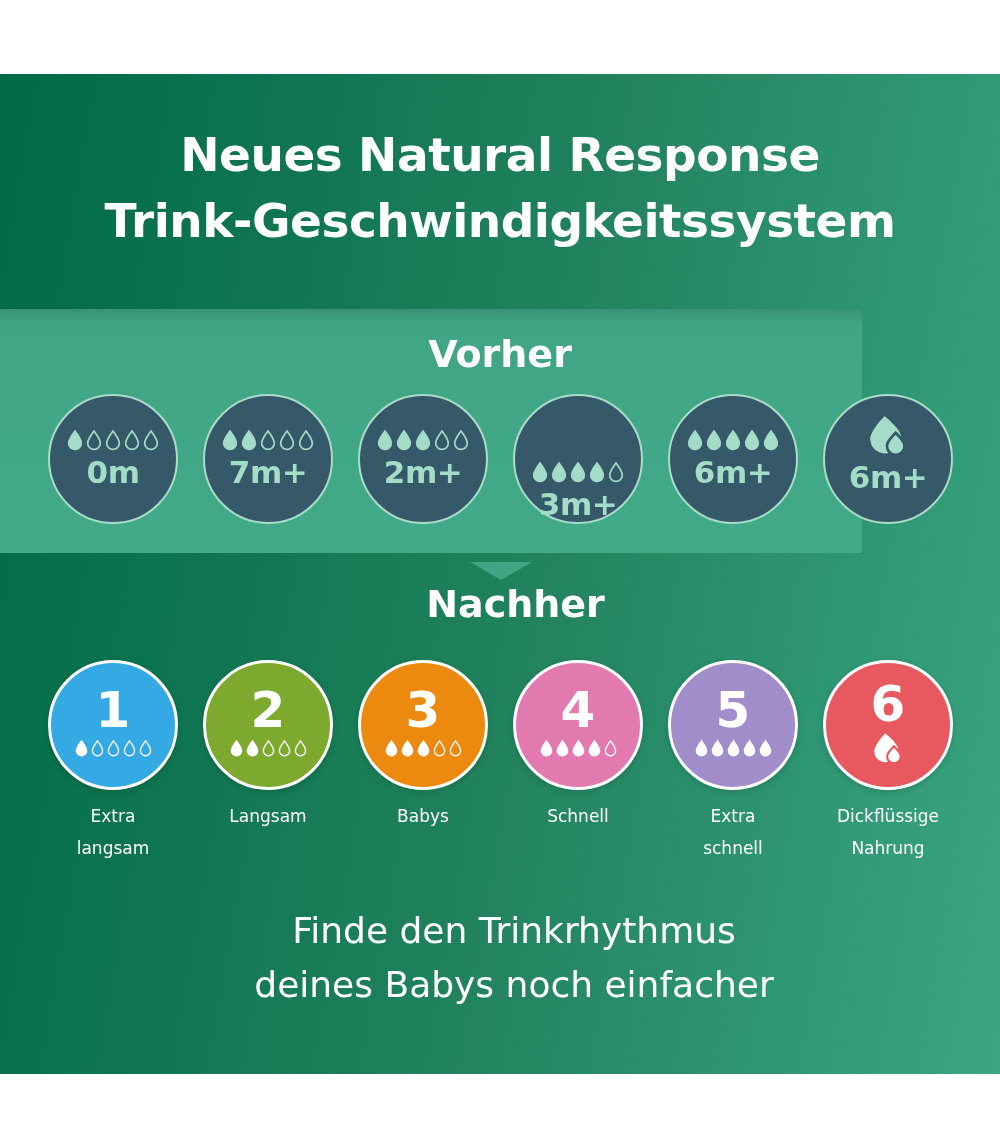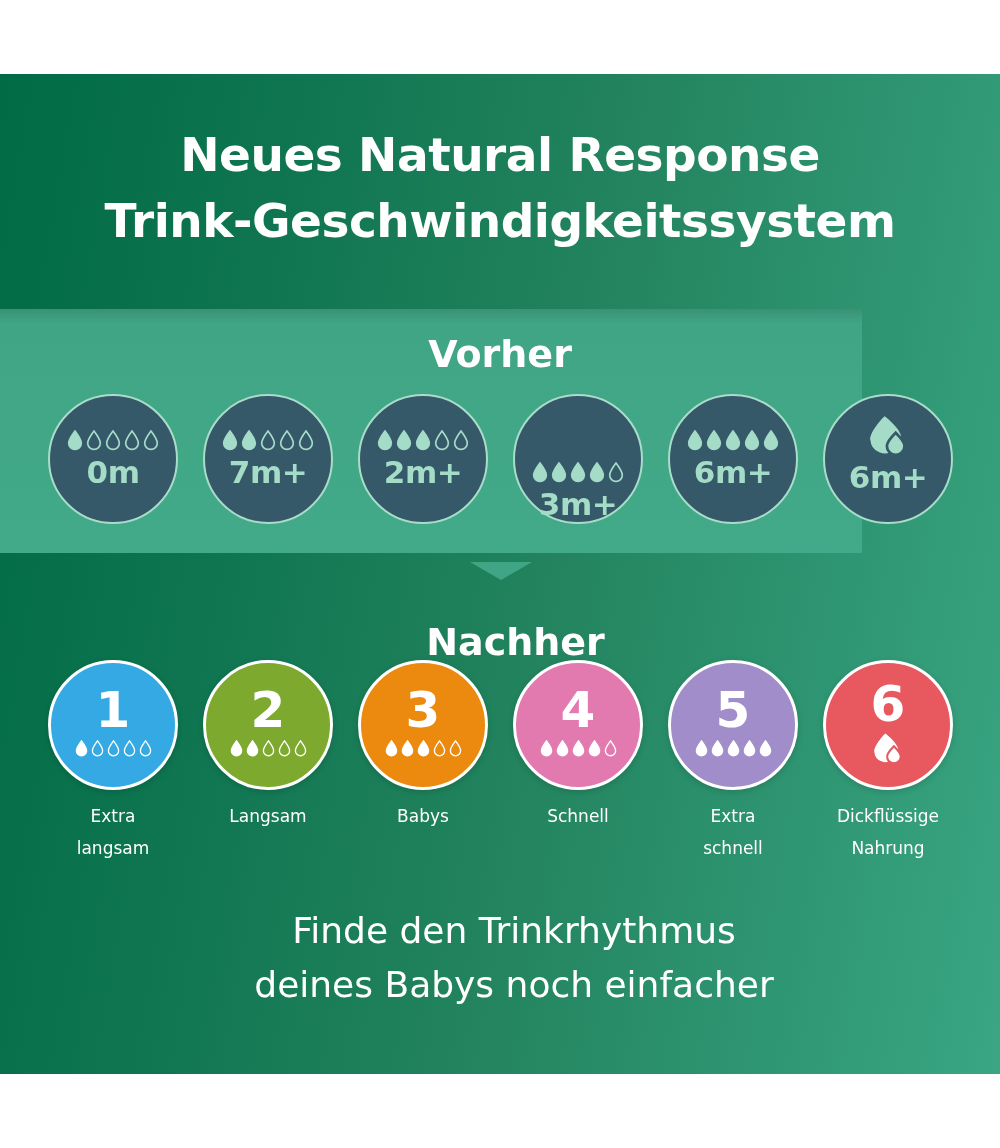--- a/index.html
+++ b/index.html
@@ -44,21 +44,21 @@
   .old-label {
     color: #a4dcc8; font-weight: bold; font-size: 31px; line-height: 36px; margin-top: 2px;
     letter-spacing: -0.5px;
   }
 
   .arrow {
     position: absolute; left: 470px; top: 488px; width: 0; height: 0;
     border-left: 31px solid transparent; border-right: 31px solid transparent;
     border-top: 18px solid #3fa584;
   }
-  .nachher .section-title { top: 543px; padding-left: 31px; }
+  .nachher .section-title { top: 505px; padding-left: 31px; }
 
   .new-row { top: 586px; }
   .new-circle {
     position: absolute; width: 130px; height: 130px; border-radius: 50%;
     border: 3px solid #ffffff;
     display: flex; flex-direction: column; align-items: center; justify-content: center;
     box-shadow: 0 2px 6px rgba(0,0,0,0.15);
   }
   .new-number {
     color: #ffffff; font-weight: bold; font-size: 50px; line-height: 52px; margin-top: -6px;

